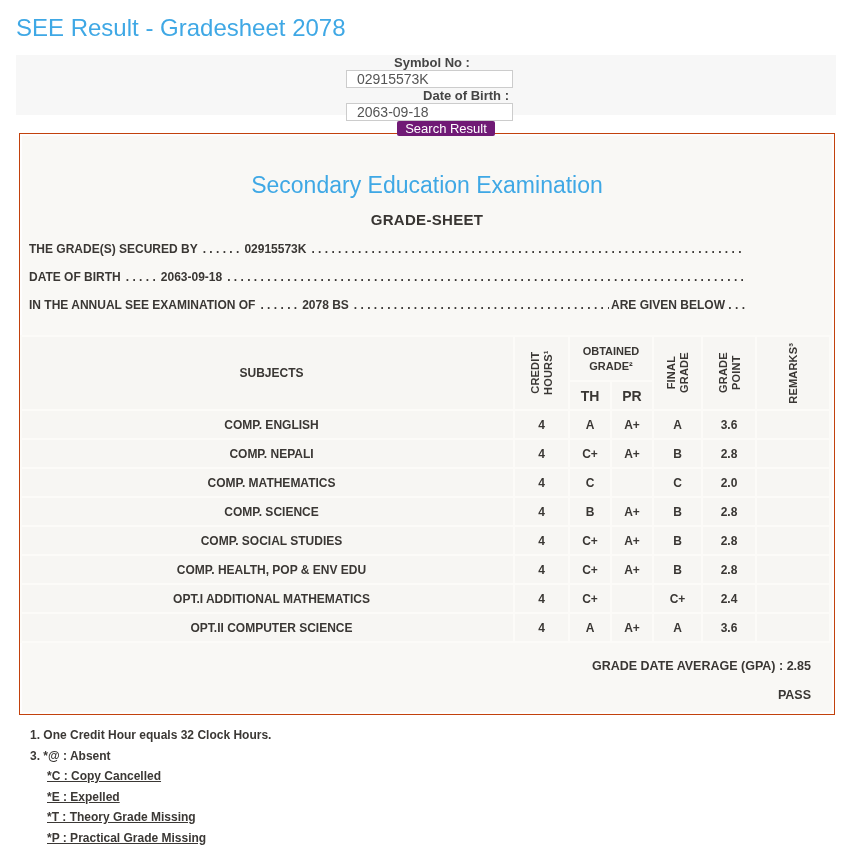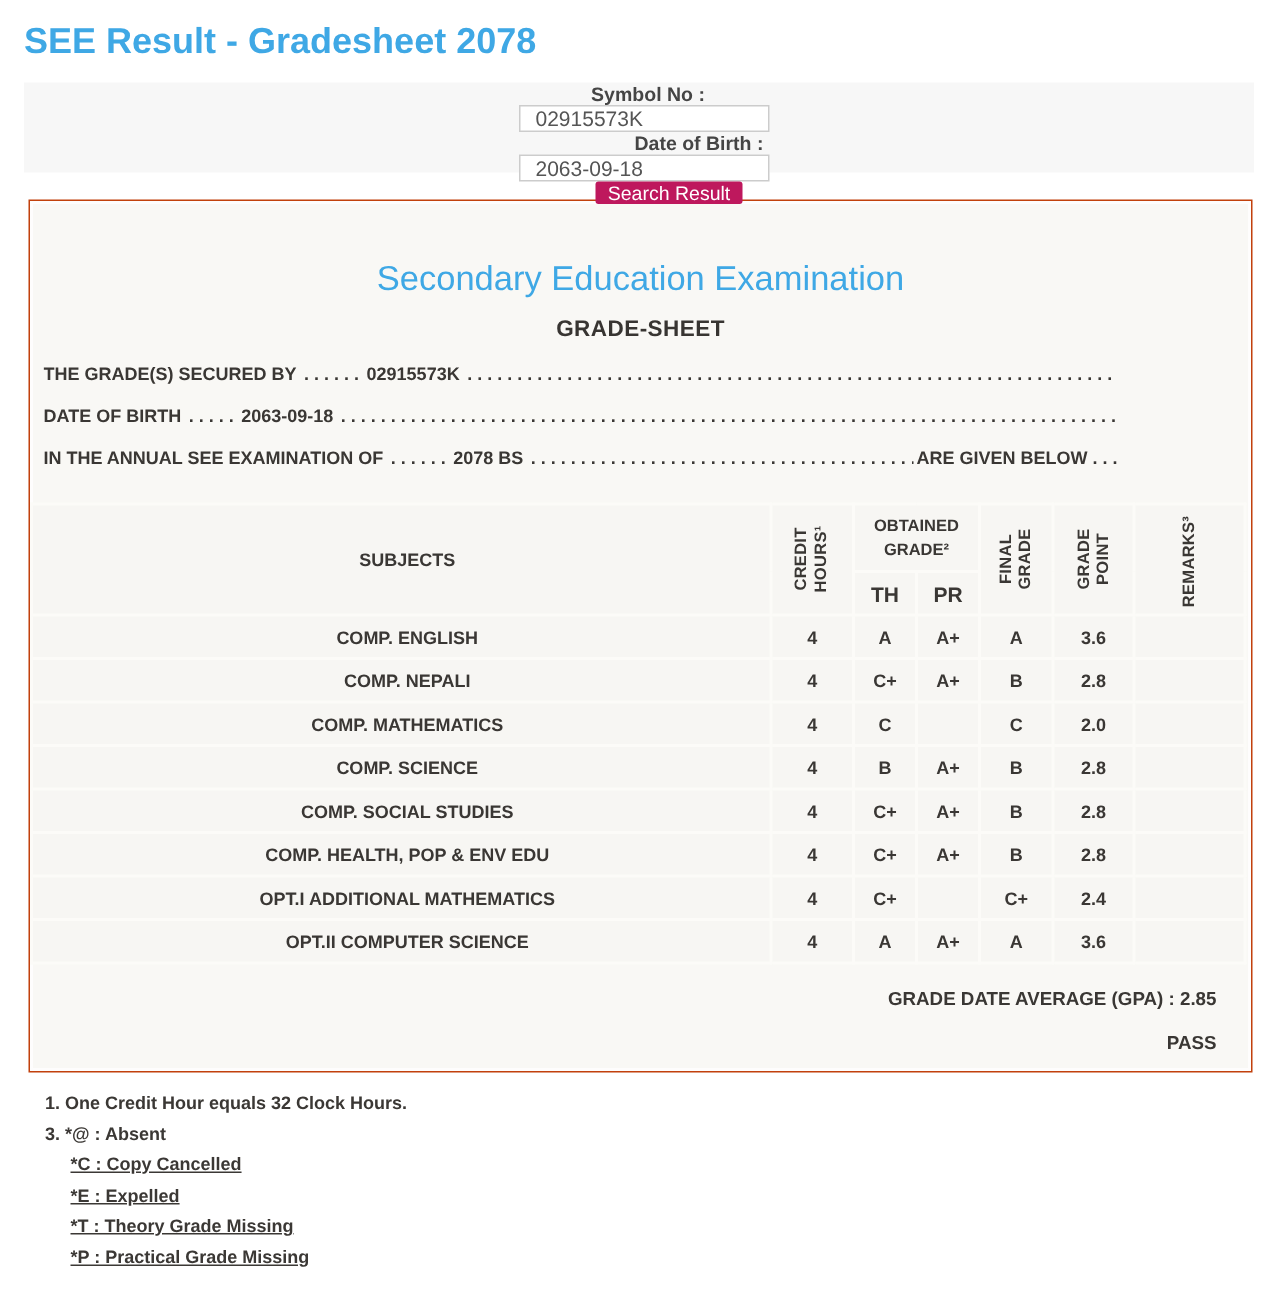--- a/index.html
+++ b/index.html
@@ -3,21 +3,21 @@
 <meta charset="utf-8">
 <style>
   * { margin: 0; padding: 0; box-sizing: border-box; }
   html, body { width: 842px; height: 864px; background: #ffffff; overflow: hidden; }
   body { font-family: "Liberation Sans", sans-serif; color: #3a3734; }
 
   
   .page-title {
     margin: 14px 0 0 16px;
     font-size: 24px;
-    font-weight: 700;
+    font-weight: 400;
     color: #3fa8e5;
   }
 
   
   .form-bar {
     margin: 13px 6px 0 16px;
     height: 60px;
     background: #f7f7f7;
     display: flex;
     align-items: center;
@@ -39,21 +39,21 @@
     background: #ffffff;
     padding: 0 10px;
     font-size: 14px;
     color: #555555;
     font-family: "Liberation Sans", sans-serif;
   }
   .search-btn {
     margin-left: 40px;
     width: 98px;
     height: 31px;
-    background: #be185d;
+    background: #701a75;
     color: #ffffff;
     border: none;
     border-radius: 2px;
     font-size: 13px;
     font-family: "Liberation Sans", sans-serif;
     cursor: pointer;
   }
 
   
   .card {

